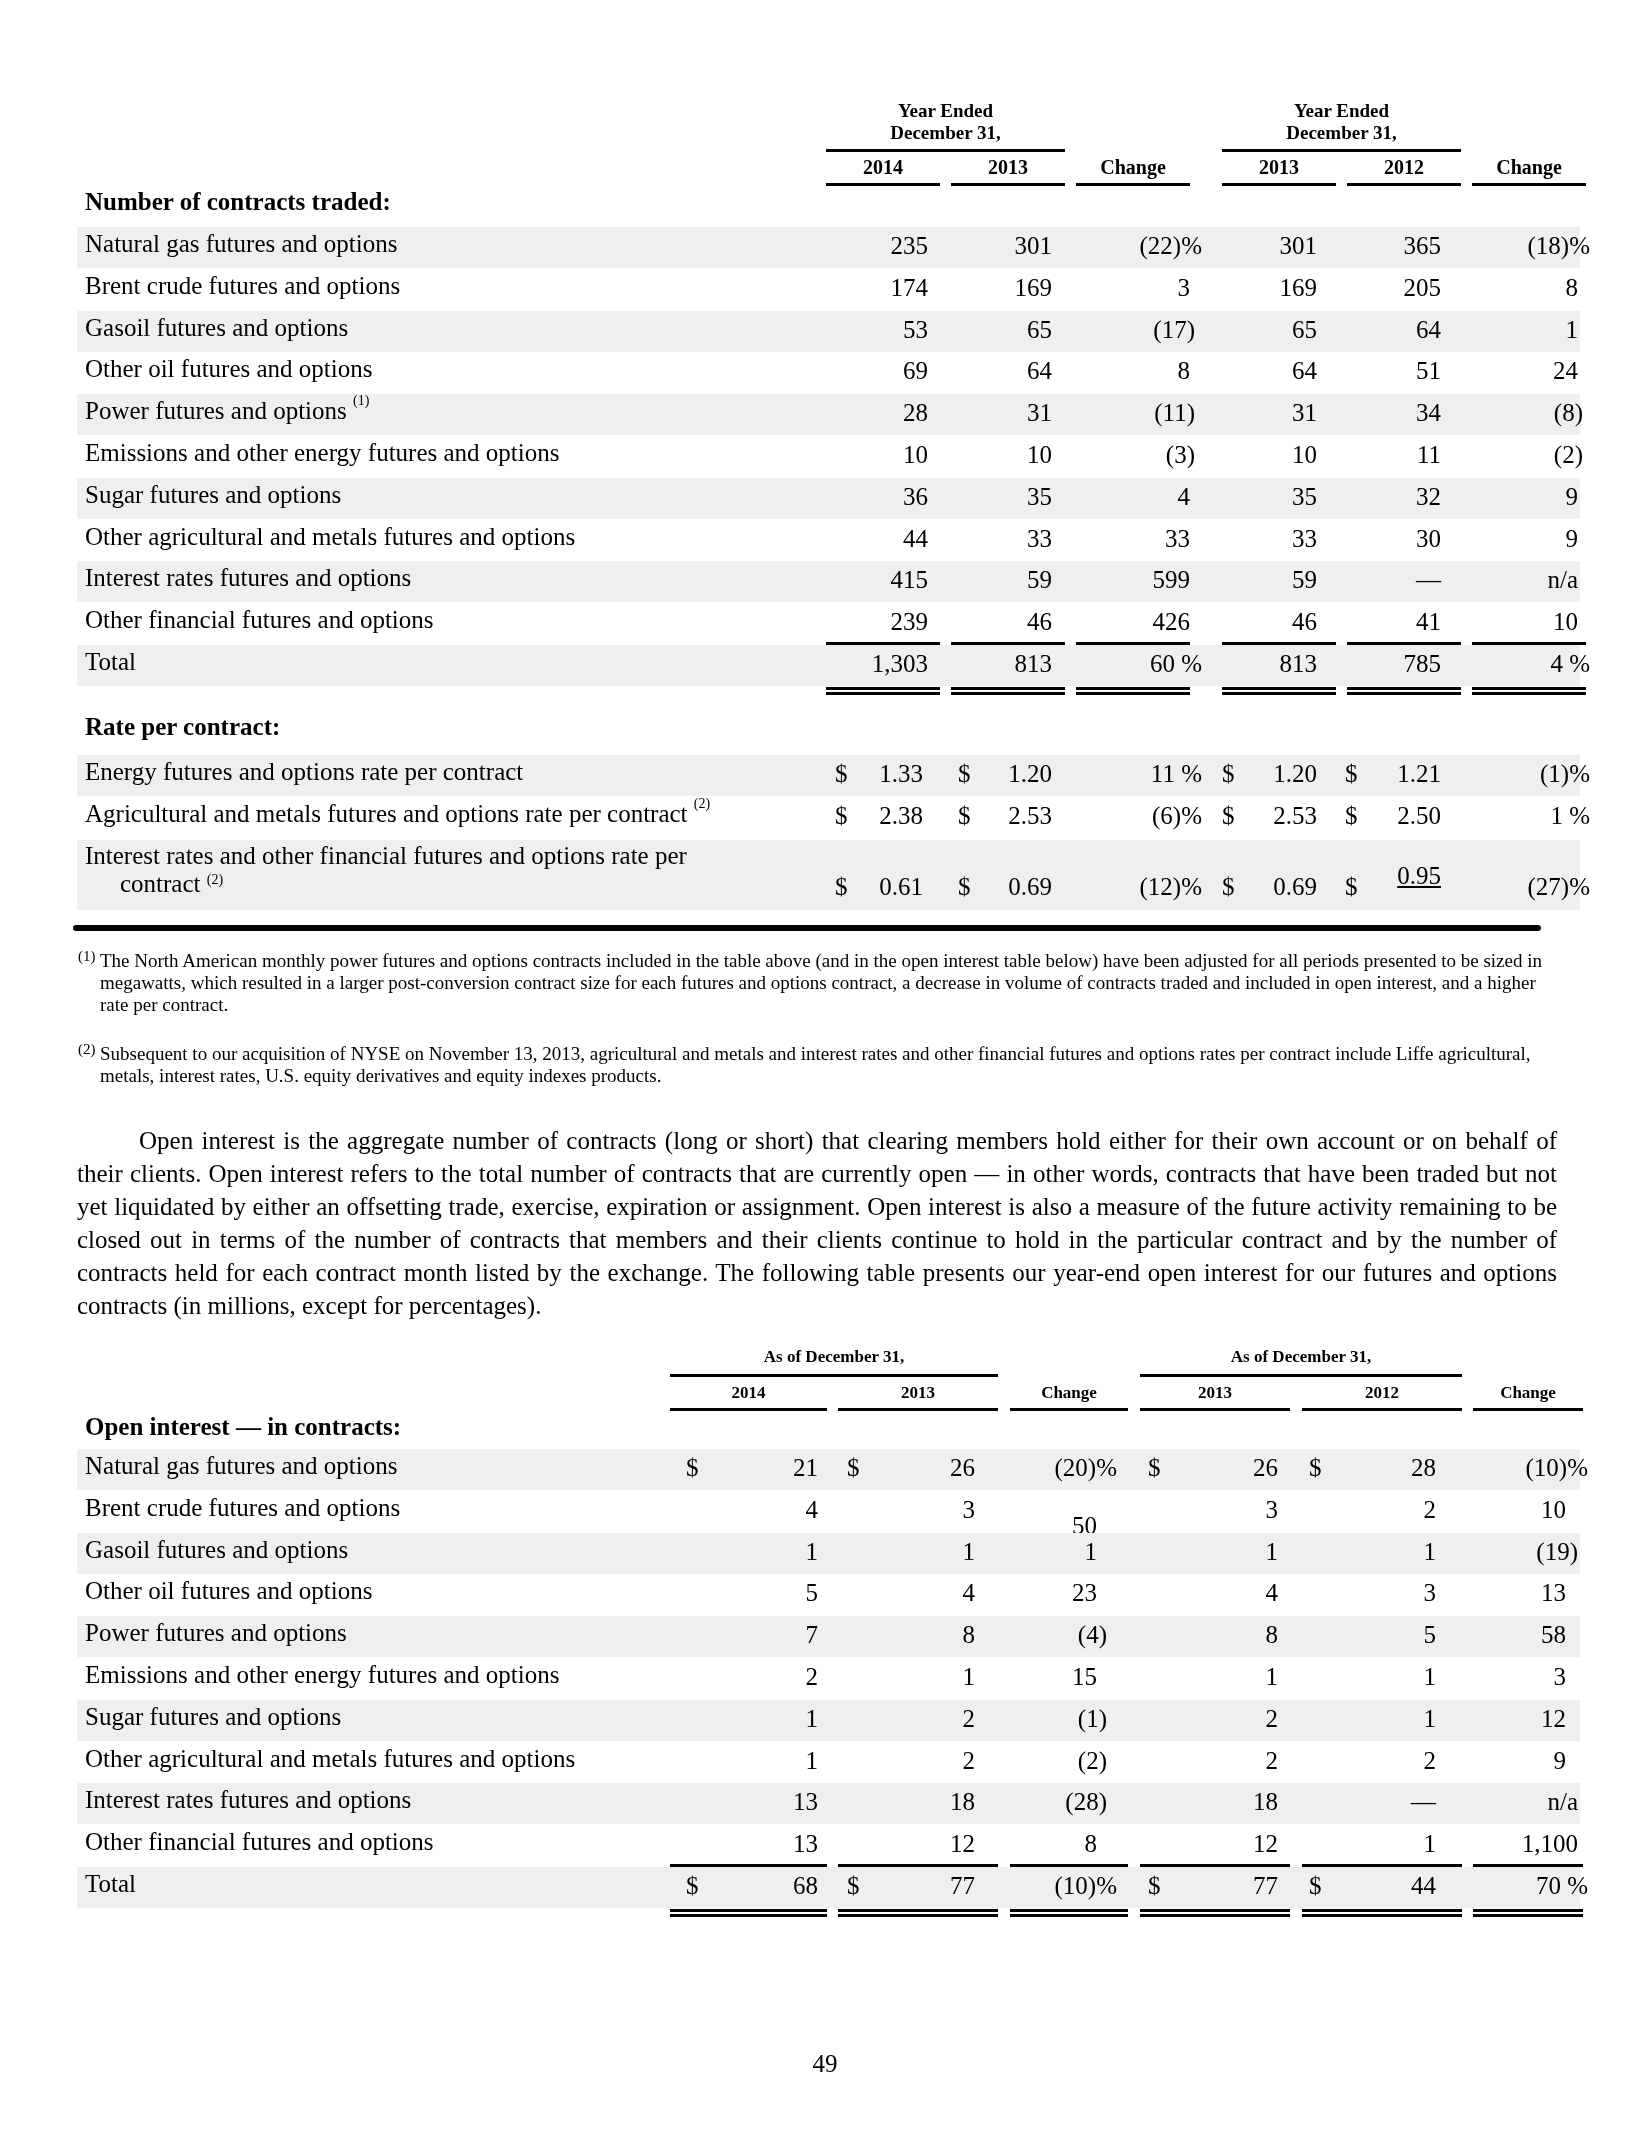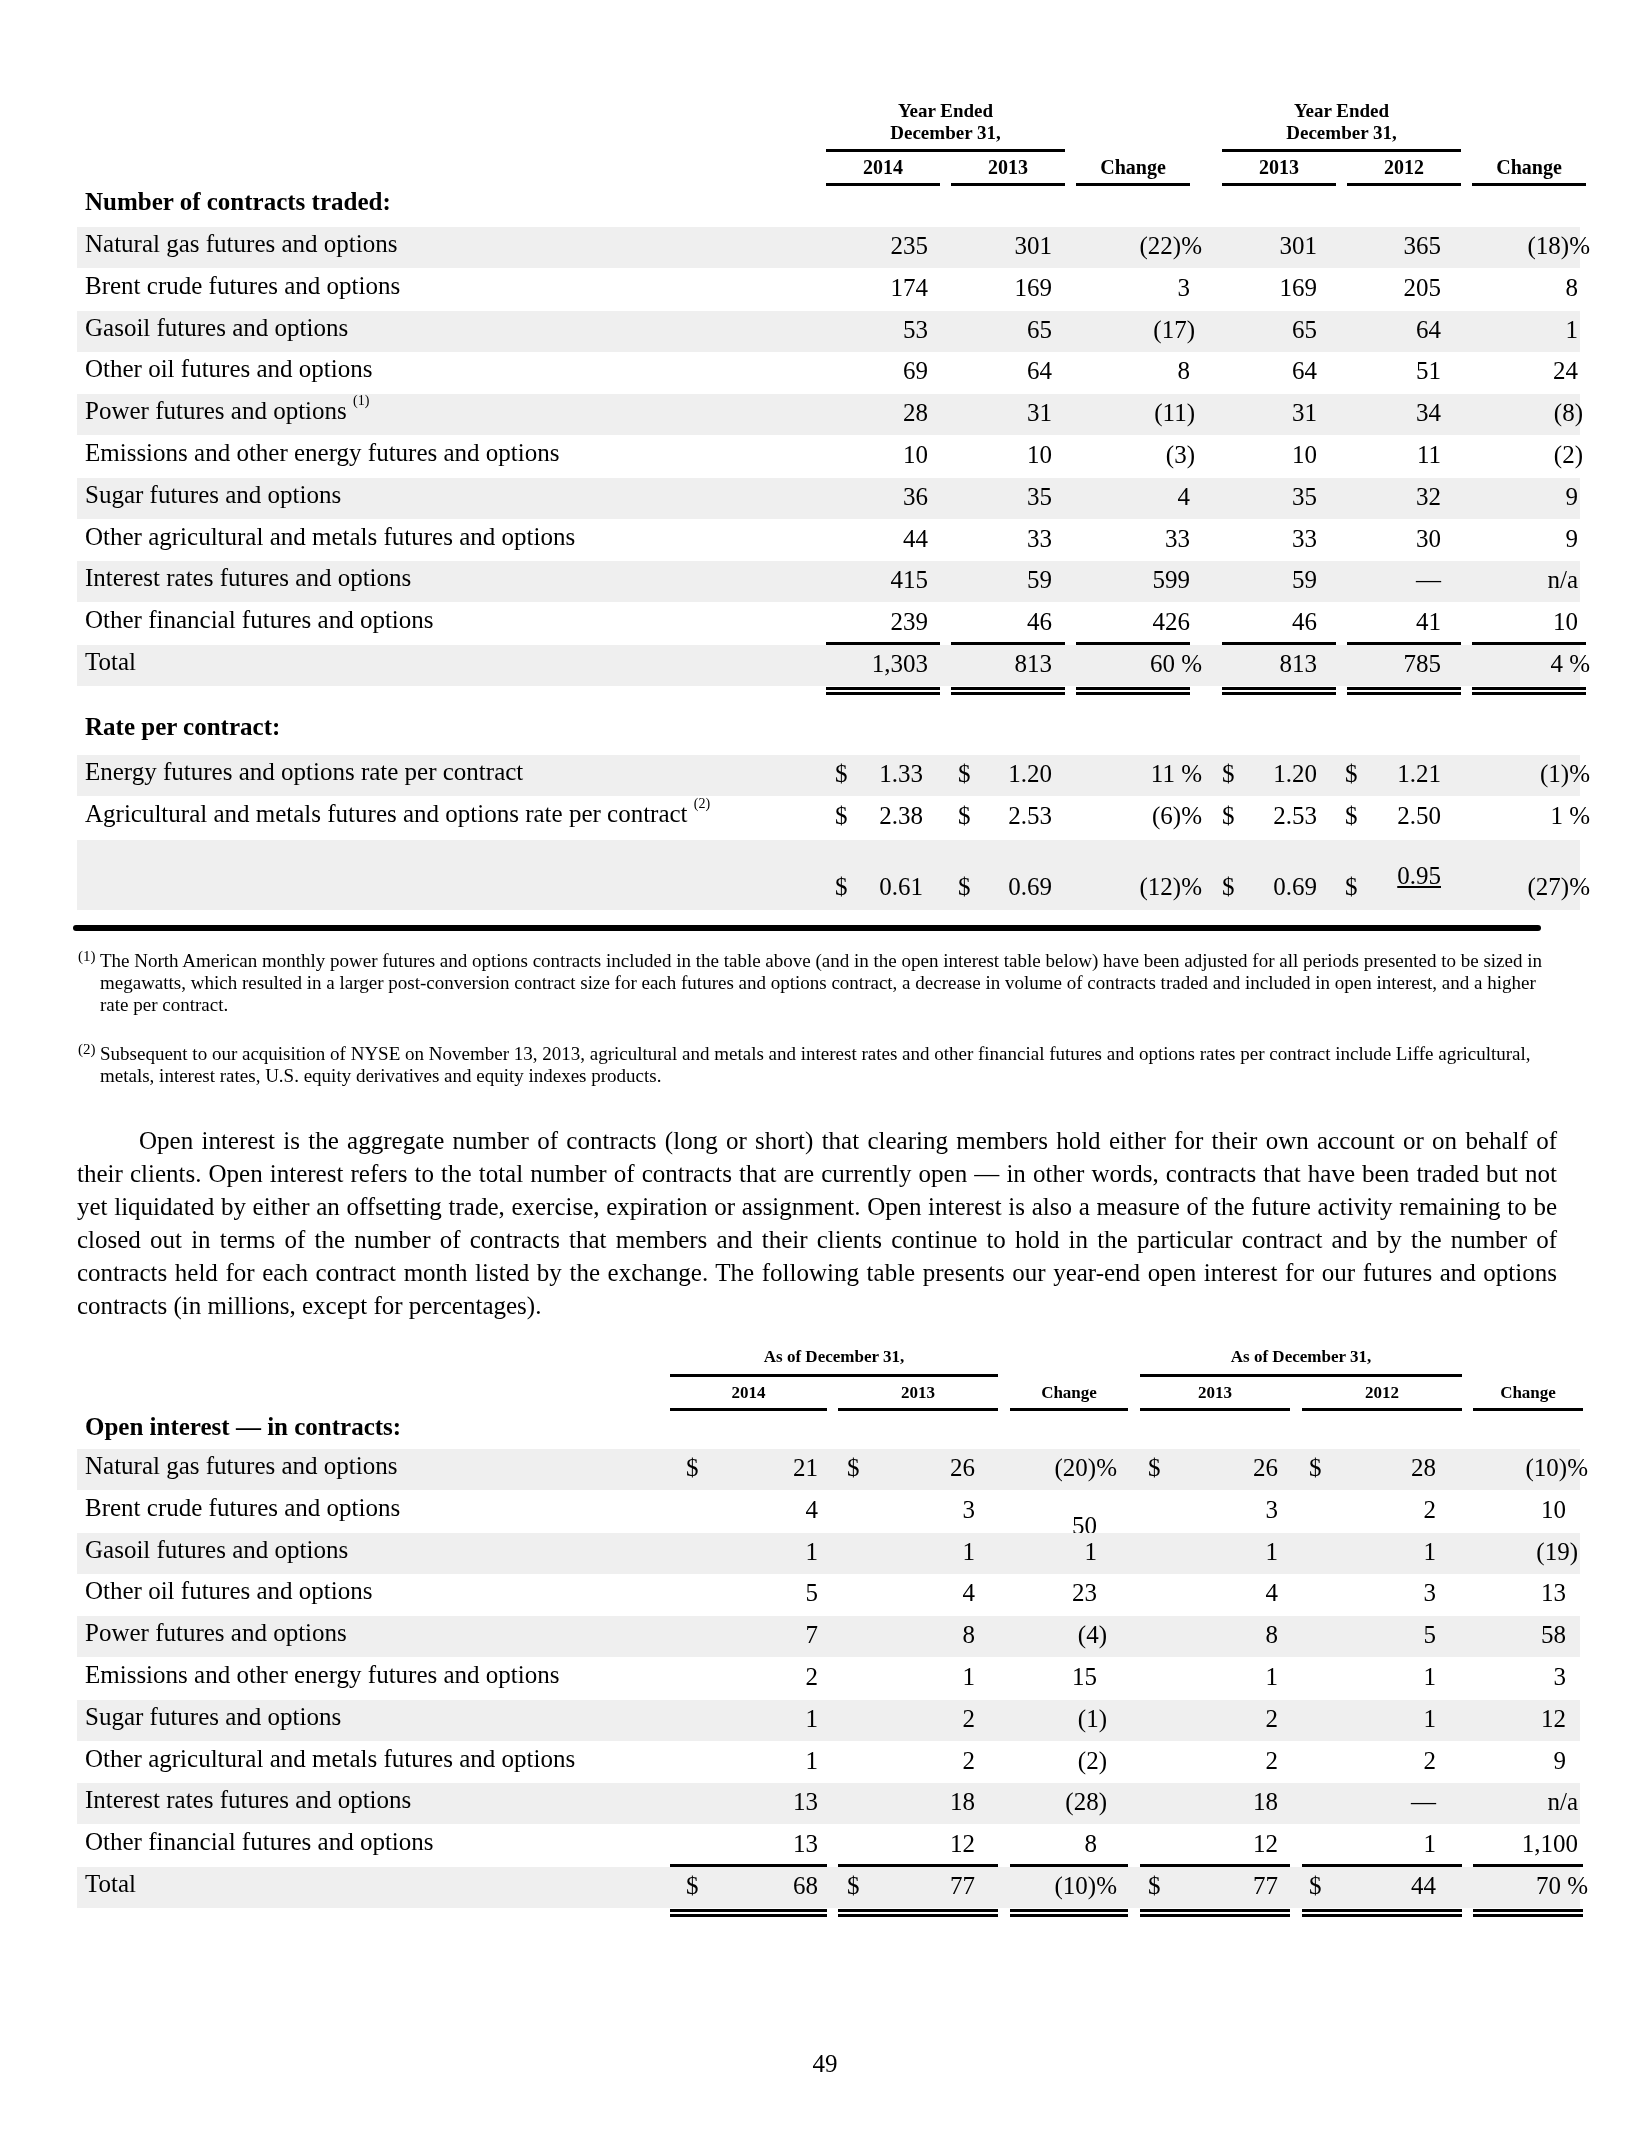--- a/index.html
+++ b/index.html
@@ -181,20 +181,21 @@
       <span class="dol" style="left: 1145px; top: 5px;">$</span>
       <span class="dol" style="left: 1268px; top: 5px;">$</span>
       <span class="cell" style="right: 657px; top: 5px;">2.38</span>
       <span class="cell" style="right: 528px; top: 5px;">2.53</span>
       <span class="cell" style="right: 378px; top: 5px;">(6)%</span>
       <span class="cell" style="right: 263px; top: 5px;">2.53</span>
       <span class="cell" style="right: 139px; top: 5px;">2.50</span>
       <span class="cell" style="right: -10px; top: 5px;">1 %</span>
     </div>
     <div class="row shade" style="top: 840px; height: 70px;">
+      <span class="lbl" style="line-height: 28px; top: 2px;"><span>Interest rates and other financial futures and options rate per</span><br><span style="padding-left: 35px;">contract</span> <sup>(2)</sup></span>
       <span class="dol" style="left: 758px; top: 33px;">$</span>
       <span class="dol" style="left: 881px; top: 33px;">$</span>
       <span class="dol" style="left: 1145px; top: 33px;">$</span>
       <span class="dol" style="left: 1268px; top: 33px;">$</span>
       <span class="cell" style="right: 657px; top: 33px;">0.61</span>
       <span class="cell" style="right: 528px; top: 33px;">0.69</span>
       <span class="cell" style="right: 378px; top: 33px;">(12)%</span>
       <span class="cell" style="right: 263px; top: 33px;">0.69</span>
       <span class="cell" style="right: 139px; top: 22px; text-decoration: underline;">0.95</span>
       <span class="cell" style="right: -10px; top: 33px;">(27)%</span>

